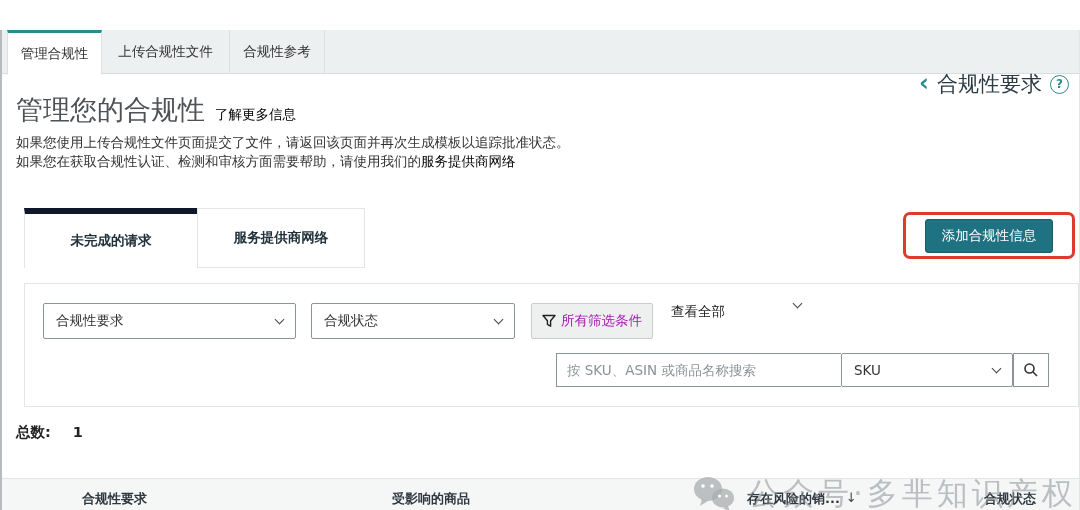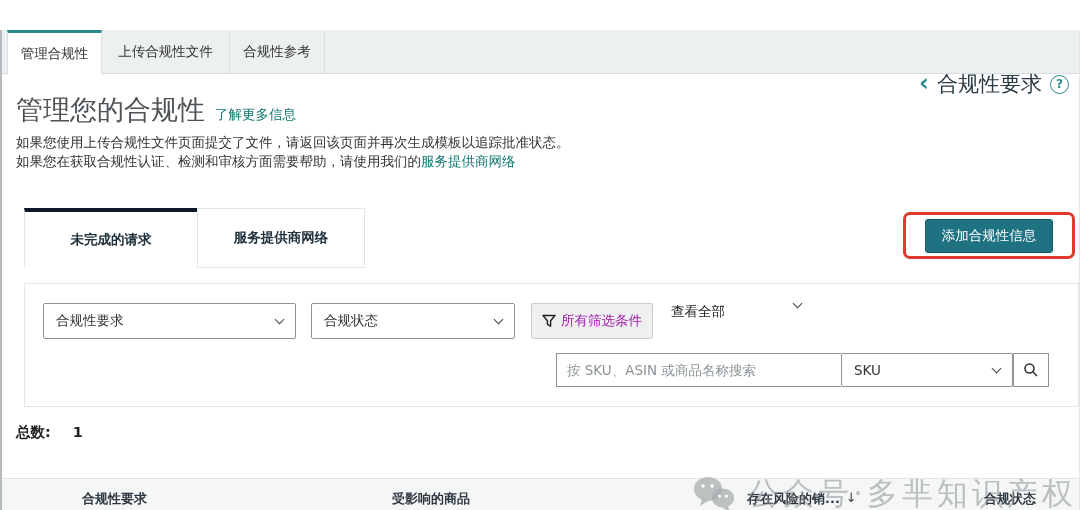--- a/index.html
+++ b/index.html
@@ -20,27 +20,27 @@
   
   .faq { position:absolute; top:40px; right:10px; display:flex; align-items:center; gap:8px;
          font-size:21px; color:#2b3b45; cursor:pointer; }
   .faq .chev-left { color:#2a8a8f; font-size:24px; font-weight:bold; line-height:1; margin-top:-3px; }
   .q-circle { width:19px; height:19px; border:1.6px solid #2a8a8f; border-radius:50%;
               color:#2a8a8f; font-size:12px; font-weight:bold; display:flex; align-items:center; justify-content:center; }
 
   
   .title-row { position:absolute; left:14px; top:62px; display:flex; align-items:baseline; gap:10px; }
   .page-title { font-size:27px; font-weight:400; color:#4d5256; }
-  a.link { color:#0f766e; text-decoration:none; font-size:13.5px; cursor:pointer; }
+  a.link { color:#000000; text-decoration:none; font-size:13.5px; cursor:pointer; }
   .desc { position:absolute; left:14px; top:103px; font-size:13.5px; color:#333; line-height:19px; }
 
   
   .req-tab { position:absolute; top:178px; height:60px; background:#fff; display:flex; align-items:center;
              justify-content:center; font-size:13.5px; font-weight:bold; color:#22323c; cursor:pointer; }
-  .req-tab.active { left:22px; width:173px; border-top:4px solid #0f172a; border-left:1px solid #e4e6e6; z-index:2; }
+  .req-tab.active { left:22px; width:173px; border-top:6px solid #0f172a; border-left:1px solid #e4e6e6; z-index:2; }
   .req-tab.idle { left:195px; width:168px; border:1px solid #e4e6e6; }
 
   
   .annotation-box { position:absolute; top:182px; right:4px; width:172px; height:47px;
                     border:3px solid #e0392e; border-radius:7px; display:flex; align-items:center; justify-content:center; }
   .add-btn { background:#1f7282; color:#fff; border:1px solid #175d6b; border-radius:3px;
              font-size:13.5px; padding:7px 16px; cursor:pointer; font-family:inherit; }
 
   
   .filter-panel { position:absolute; left:22px; top:253px; width:1055px; height:124px;

